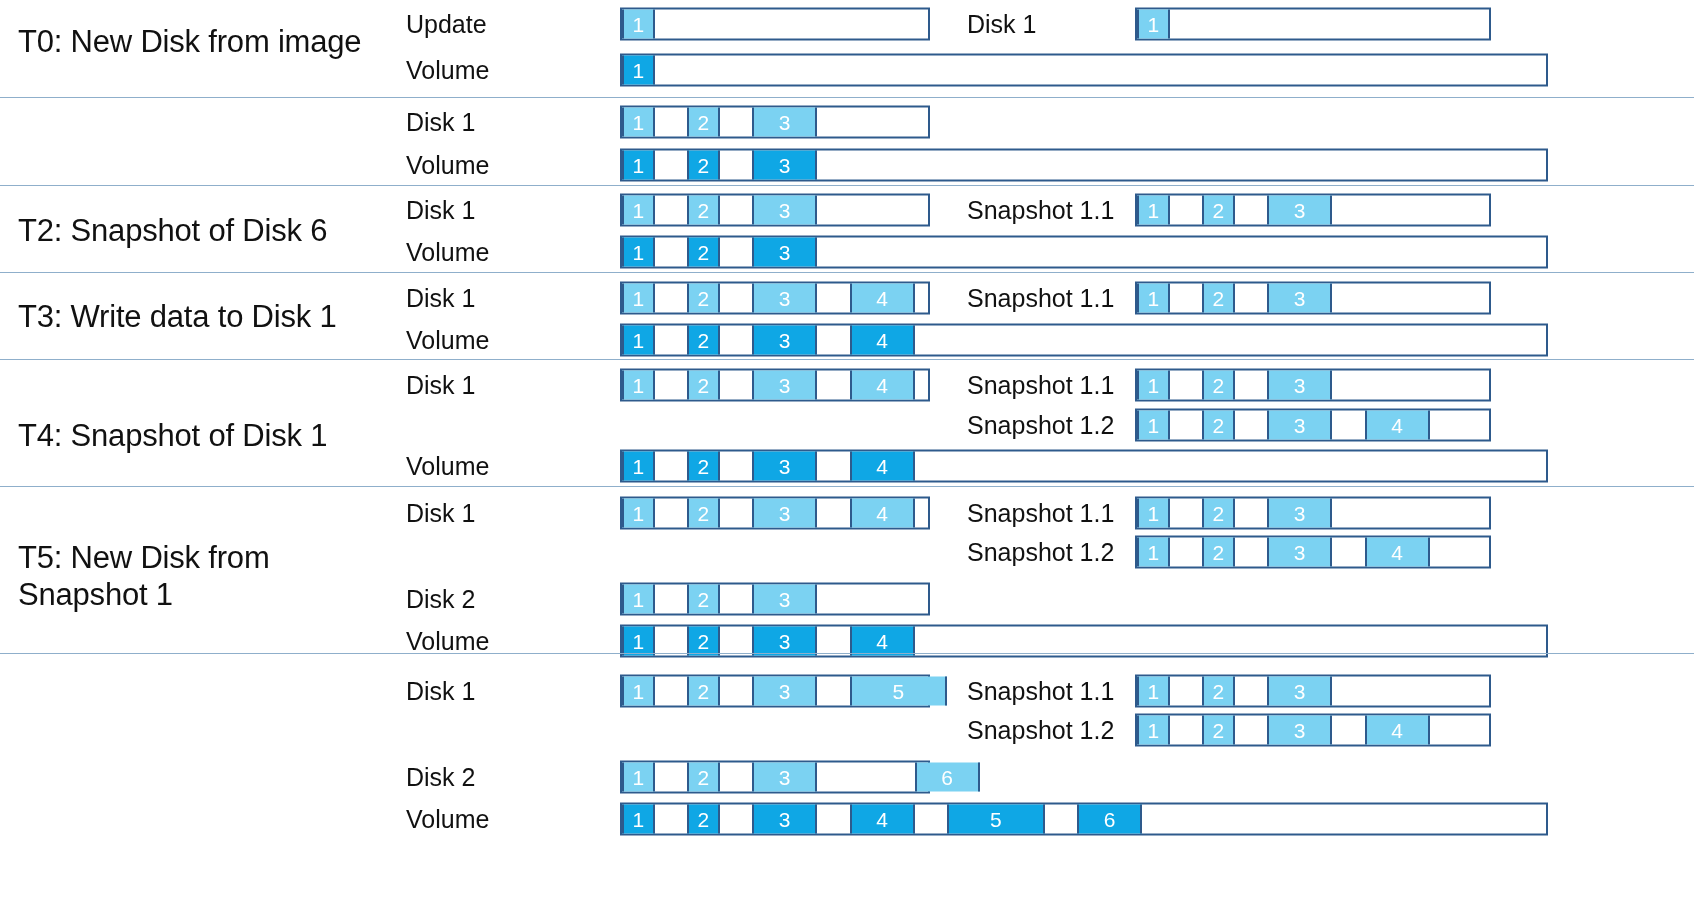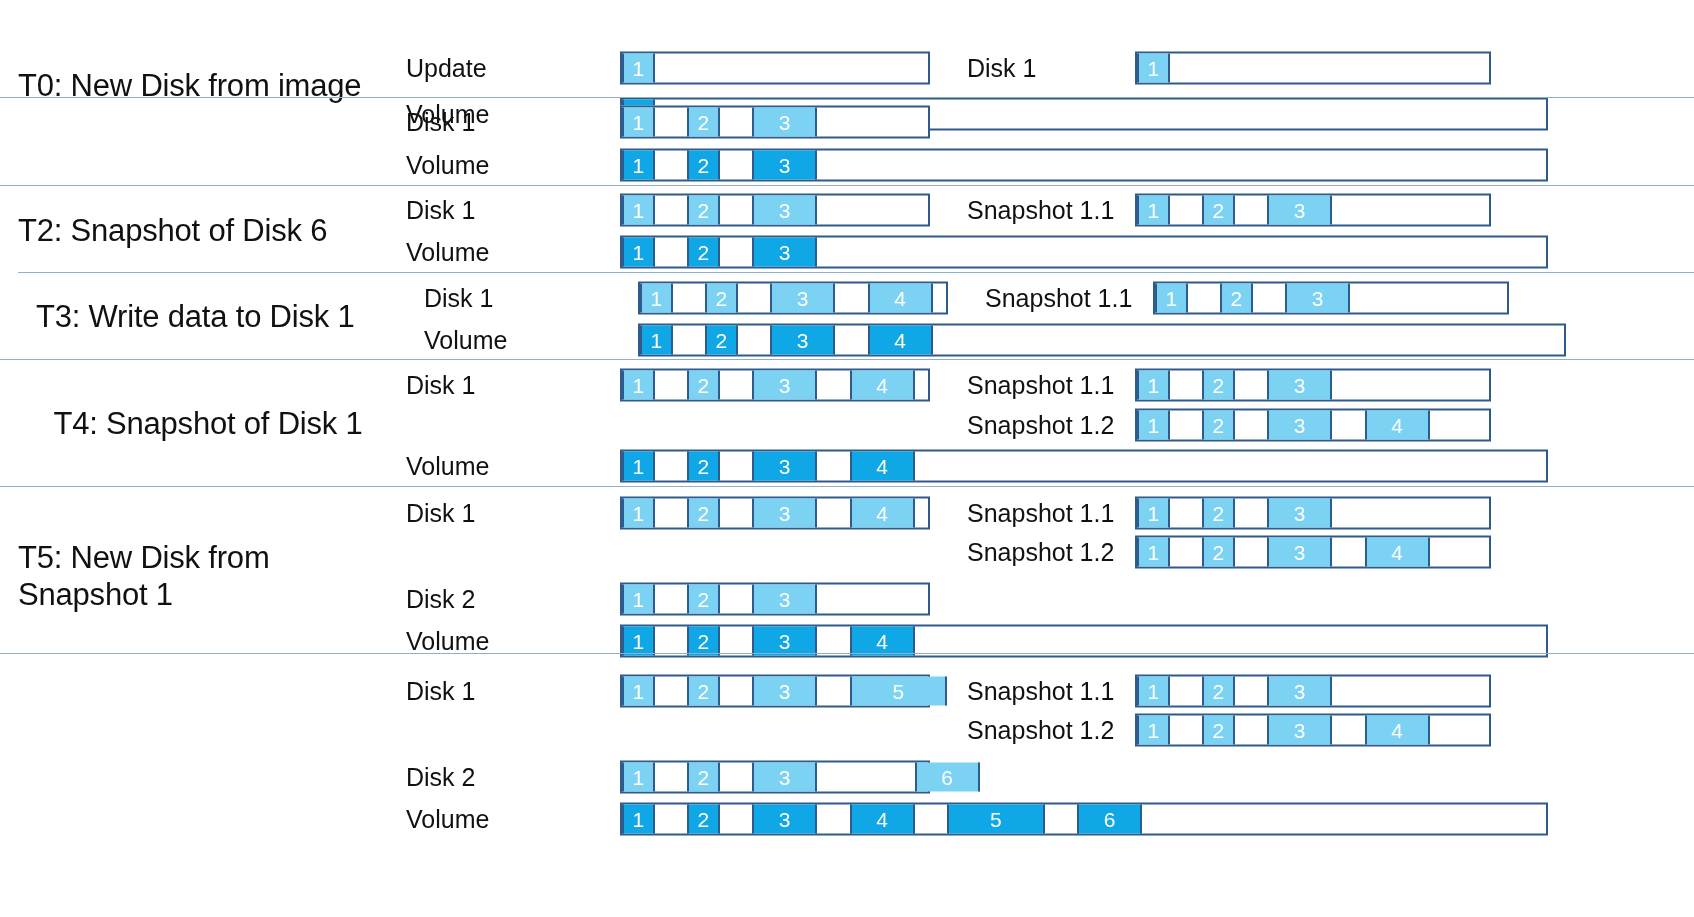--- a/index.html
+++ b/index.html
@@ -81,21 +81,21 @@
     transform:translateY(-50%);
     font-size:25px;
     color:#111;
     white-space:nowrap;
   }
 </style>
 </head>
 <body>
 
 <div id="stage">
-    <div class="section" style="position: absolute; left: 0px; right: 0px; top: 0px; height: 97px; margin-top: 44px;">
+    <div class="section" style="position: absolute; left: 0px; right: 0px; top: 0px; height: 97px;">
       <div class="sec-title" style="top: 24px;">T0: New Disk from image</div>
       <div class="row" style="position: absolute; top: 6px;">
         <div class="row-label">Update</div>
         <div class="bar disk">
           <div class="blk light" style="left: 0px; width: 32.5px;">1</div>
         </div>
       </div>
       <div class="row" style="position: absolute; top: 52px;">
         <div class="row-label">Volume</div>
         <div class="bar vol">
@@ -147,21 +147,21 @@
       </div>
       <div class="row" style="position: absolute; top: 6px;">
         <div class="right-label">Snapshot 1.1</div>
         <div class="bar snap">
           <div class="blk light" style="left: 0px; width: 32.5px;">1</div>
           <div class="blk light" style="left: 65px; width: 32.5px;">2</div>
           <div class="blk light" style="left: 130px; width: 65px;">3</div>
         </div>
       </div>
     </div>
-    <div class="section" style="position: absolute; left: 18px; right: 0px; top: 272px; height: 87px;">
+    <div class="section" style="position: absolute; left: 0px; right: 0px; top: 272px; height: 87px;">
       <div class="sec-title" style="top: 26px;">T3: Write data to Disk 1</div>
       <div class="row" style="position: absolute; top: 7px;">
         <div class="row-label">Disk 1</div>
         <div class="bar disk">
           <div class="blk light" style="left: 0px; width: 32.5px;">1</div>
           <div class="blk light" style="left: 65px; width: 32.5px;">2</div>
           <div class="blk light" style="left: 130px; width: 65px;">3</div>
           <div class="blk light" style="left: 227.5px; width: 65px;">4</div>
         </div>
       </div>
@@ -177,21 +177,21 @@
       <div class="row" style="position: absolute; top: 7px;">
         <div class="right-label">Snapshot 1.1</div>
         <div class="bar snap">
           <div class="blk light" style="left: 0px; width: 32.5px;">1</div>
           <div class="blk light" style="left: 65px; width: 32.5px;">2</div>
           <div class="blk light" style="left: 130px; width: 65px;">3</div>
         </div>
       </div>
     </div>
     <div class="section" style="position: absolute; left: 0px; right: 0px; top: 359px; height: 127px;">
-      <div class="sec-title" style="top: 46px; text-align: center;">T4: Snapshot of Disk 1</div>
+      <div class="sec-title" style="top: 58px;">T4: Snapshot of Disk 1</div>
       <div class="row" style="position: absolute; top: 7px;">
         <div class="row-label">Disk 1</div>
         <div class="bar disk">
           <div class="blk light" style="left: 0px; width: 32.5px;">1</div>
           <div class="blk light" style="left: 65px; width: 32.5px;">2</div>
           <div class="blk light" style="left: 130px; width: 65px;">3</div>
           <div class="blk light" style="left: 227.5px; width: 65px;">4</div>
         </div>
       </div>
       <div class="row" style="position: absolute; top: 88px;">

